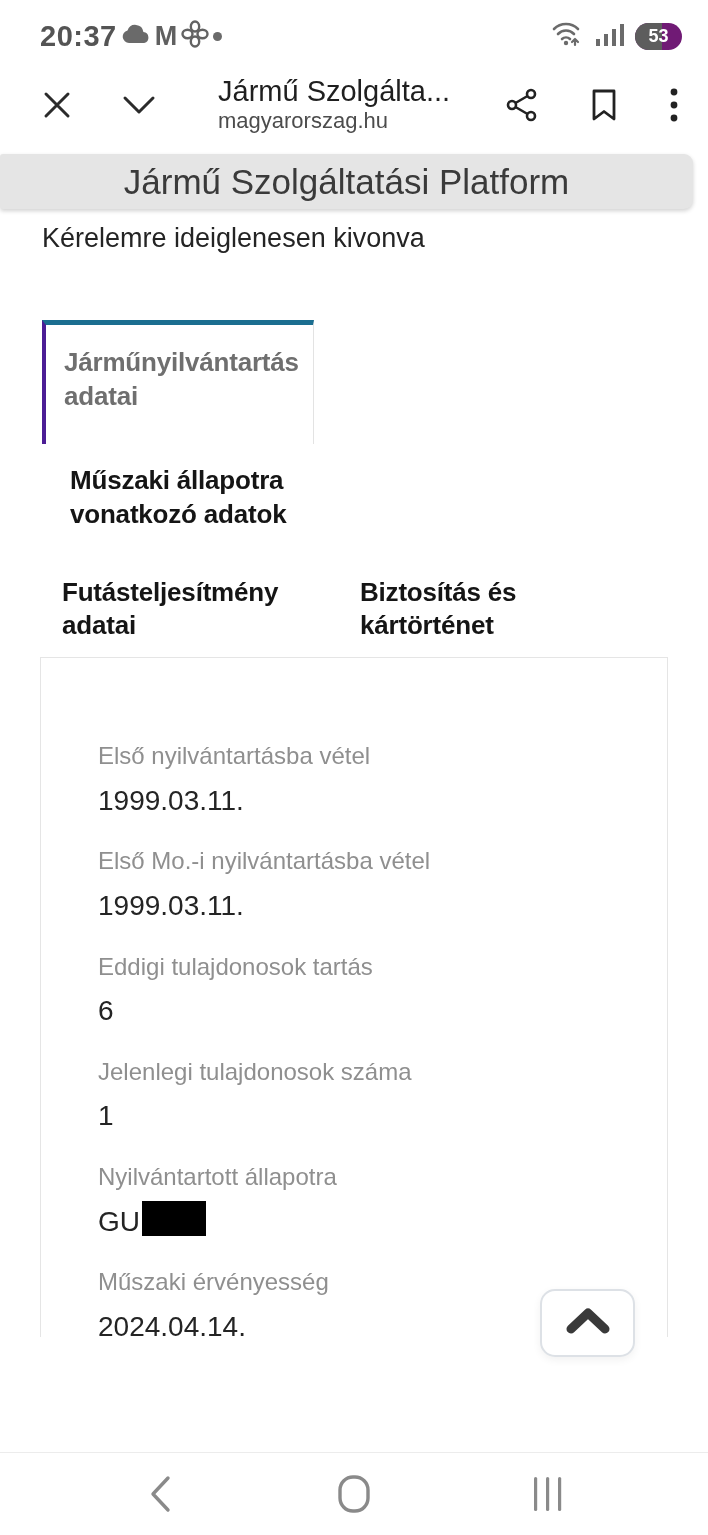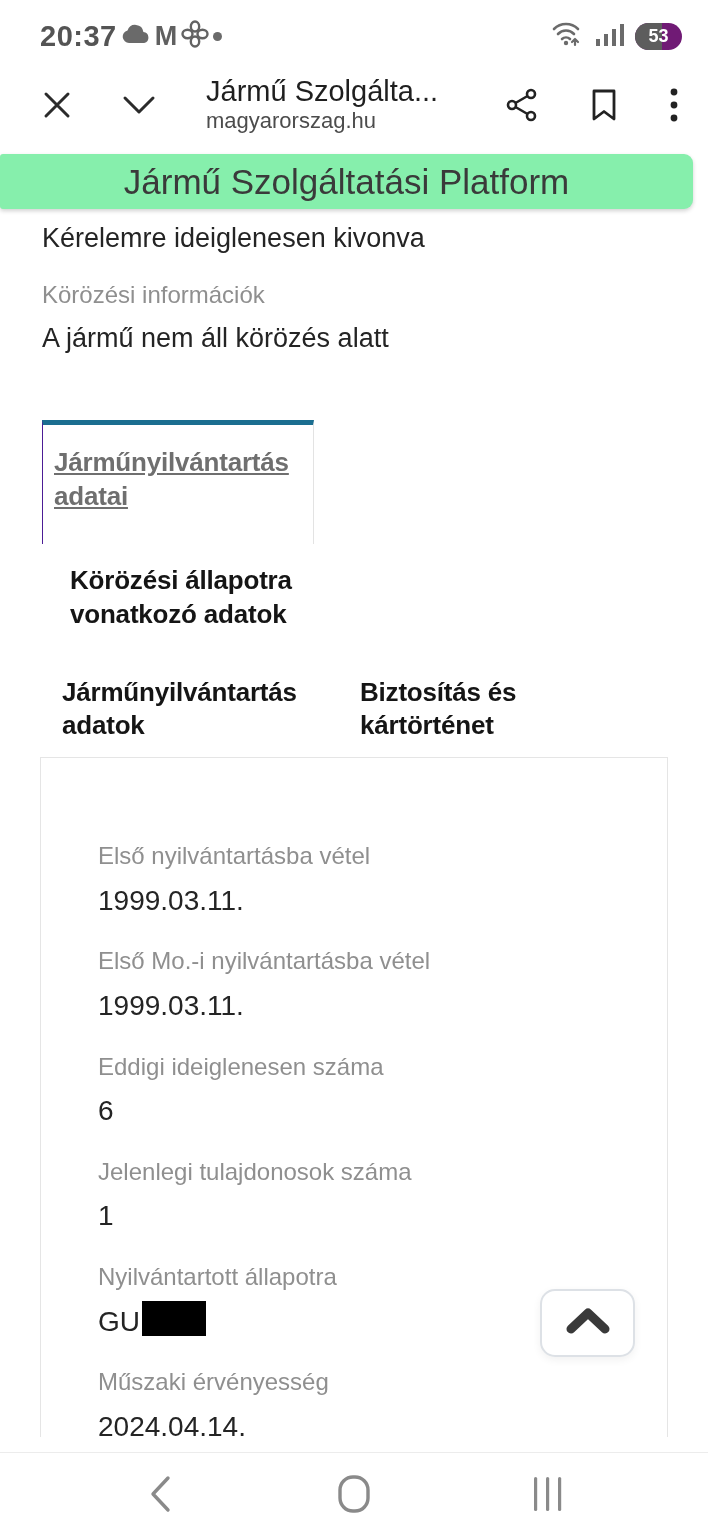--- a/index.html
+++ b/index.html
@@ -16,44 +16,44 @@
   .battery-fill { position:absolute; left:0; top:0; bottom:0; width:58%; background:#5d5d5d; }
   .battery-text { position:absolute; inset:0; display:flex; align-items:center; justify-content:center; font-size:18px; font-weight:700; color:#fff; }
   .sb-dot { width:9px; height:9px; border-radius:50%; background:#6a6a6a; }
   .gmail-m { font-size:27px; font-weight:600; color:#606060; line-height:1; }
 
   
   .browser-bar { height:86px; display:flex; align-items:center; padding:0 30px 0 42px; }
   .bb-icon { display:flex; align-items:center; justify-content:center; }
   .bb-close { margin-right:50px; }
   .bb-chevron { margin-right:42px; }
-  .bb-title-block { margin-left:8px; flex:1; min-width:0; }
+  .bb-title-block { margin-left:20px; flex:1; min-width:0; }
   .bb-title { font-size:29px; font-weight:500; color:#1f1f1f; line-height:1.15; white-space:nowrap; }
   .bb-url { font-size:22px; color:#4c4c4c; line-height:1.2; }
   .bb-share { margin-right:52px; }
   .bb-bookmark { margin-right:52px; }
 
   
-  .app-banner { margin:6px 15px 0 0; height:55px; background:#86efac; border-radius:3px 9px 9px 3px;
+  .app-banner { margin:6px 15px 0 0; height:55px; background:#e5e5e5; border-radius:3px 9px 9px 3px;
                 box-shadow:0 2px 4px rgba(0,0,0,.18); display:flex; align-items:center; justify-content:center; }
   .app-banner h1 { font-size:35px; font-weight:400; color:#3a3a3a; }
 
   
   main { position:relative; padding:0 42px; }
   .field-label { font-size:24px; color:#8f8f8f; line-height:1.15; }
   .field-value { font-size:27px; color:#242424; line-height:1.2; margin-top:13px; }
   .summary .field { margin-top:27px; }
   .summary .field:first-child { margin-top:9px; }
 
   
   .tabs { margin-top:66px; }
   .tab-row { display:flex; align-items:flex-start; }
   .tab { font-size:26px; font-weight:700; color:#151515; line-height:1.3; letter-spacing:-0.2px; cursor:pointer; }
-  .tab.active { color:#6f6f6f; width:272px; min-height:110px; padding:21px 14px 30px 11px;
-                border-top:5px solid #1b6e90; border-left:1px solid #4c1d95; border-right:1px solid #e3e3e3;text-decoration:underline; }
+  .tab.active { color:#6f6f6f; width:272px; min-height:110px; padding:21px 14px 30px 18px;
+                border-top:5px solid #1b6e90; border-left:4px solid #4c1d95; border-right:1px solid #e3e3e3; }
   .tab-szarmazas { margin-left:24px; width:330px; padding-top:25px; }
   .tab-row-2 { margin-top:20px; }
   .tab-forgalomban { margin-left:20px; width:318px; }
   .tab-muszaki { margin-left:28px; width:262px; }
   .tab-row-3 { margin-top:44px; }
   .tab-futas { margin-left:20px; width:268px; }
   .tab-biztositas { margin-left:30px; width:205px; }
 
   
   .card { margin:14px 0 0 -2px; width:628px; height:680px; border:1px solid #e5e5e5; border-bottom:none;
@@ -164,50 +164,46 @@
   <div class="app-banner">
     <h1>Jármű Szolgáltatási Platform</h1>
   </div>
 
   <main>
 
     <section class="summary">
       <div class="field">
         <div class="field-value">Kérelemre ideiglenesen kivonva</div>
       </div>
-      <div class="field">
-        <div class="field-label">Körözési információk</div>
-        <div class="field-value">A jármű nem áll körözés alatt</div>
-      </div>
     </section>
 
     <nav class="tabs">
       <div class="tab-row">
         <div class="tab active">Járműnyilvántartás adatai</div>
       </div>
       <div class="tab-row tab-row-2">
-        <div class="tab tab-muszaki">Körözési állapotra vonatkozó adatok</div>
+        <div class="tab tab-muszaki">Műszaki állapotra vonatkozó adatok</div>
       </div>
       <div class="tab-row tab-row-3">
-        <div class="tab tab-futas">Járműnyilvántartás adatok</div>
+        <div class="tab tab-futas">Futásteljesítmény adatai</div>
         <div class="tab tab-biztositas">Biztosítás és kártörténet</div>
       </div>
     </nav>
 
     <section class="card">
       <div class="field">
         <div class="field-label">Első nyilvántartásba vétel</div>
         <div class="field-value">1999.03.11.</div>
       </div>
       <div class="field">
         <div class="field-label">Első Mo.-i nyilvántartásba vétel</div>
         <div class="field-value">1999.03.11.</div>
       </div>
       <div class="field">
-        <div class="field-label">Eddigi ideiglenesen száma</div>
+        <div class="field-label">Eddigi tulajdonosok tartás</div>
         <div class="field-value">6</div>
       </div>
       <div class="field">
         <div class="field-label">Jelenlegi tulajdonosok száma</div>
         <div class="field-value">1</div>
       </div>
       <div class="field">
         <div class="field-label">Nyilvántartott állapotra</div>
         <div class="field-value redacted-wrap">
           <span>GUB</span>

